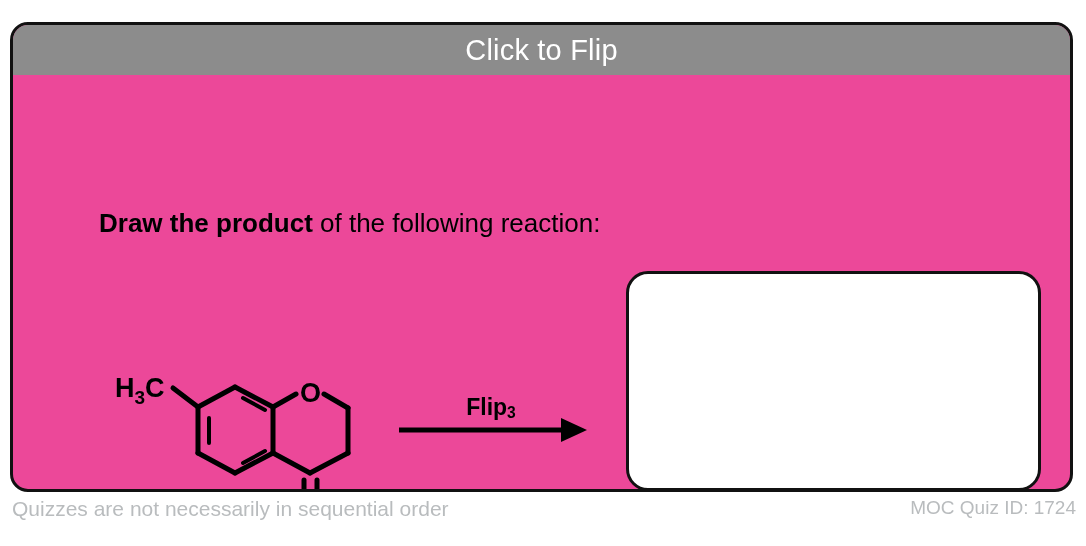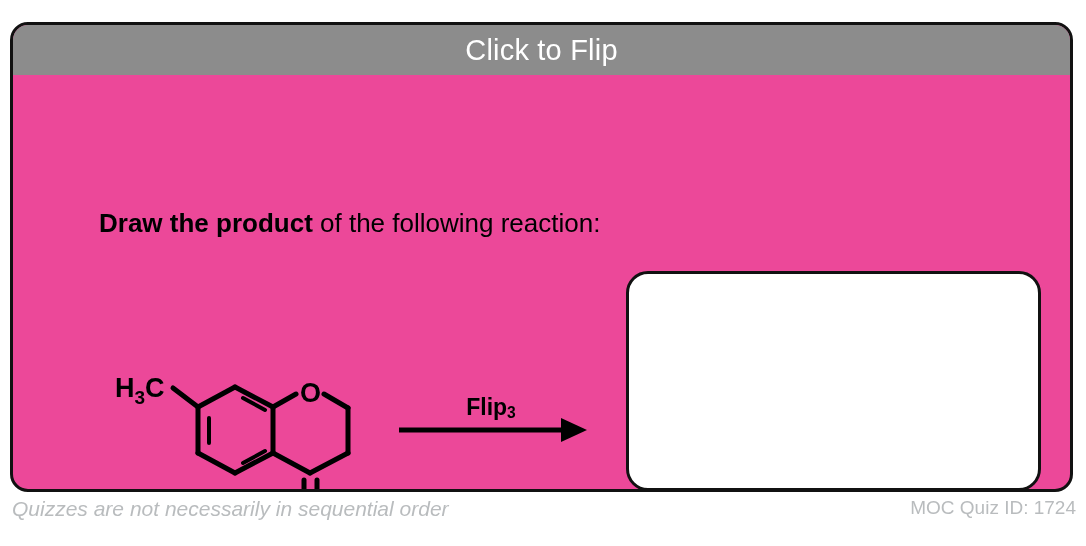--- a/index.html
+++ b/index.html
@@ -129,21 +129,20 @@
     left: 0;
     top: 498px;
     width: 1086px;
     height: 40px;
   }
   #footer-note {
     position: absolute;
     left: 12px;
     top: 0;
     font-size: 21px;
-    font-style: italic;
     color: #b9bcbe;
     white-space: nowrap;
     line-height: 1;
   }
   #footer-quiz-id {
     position: absolute;
     right: 10px;
     top: 0;
     font-size: 19px;
     color: #b9bcbe;

